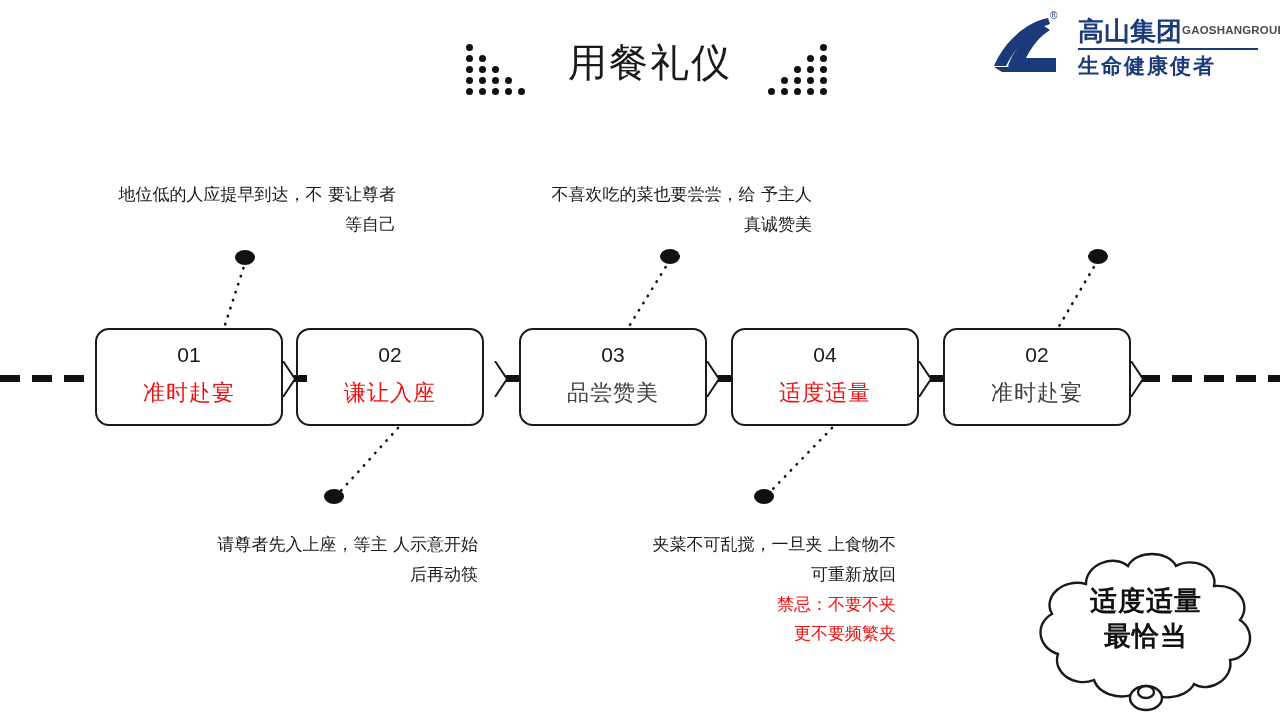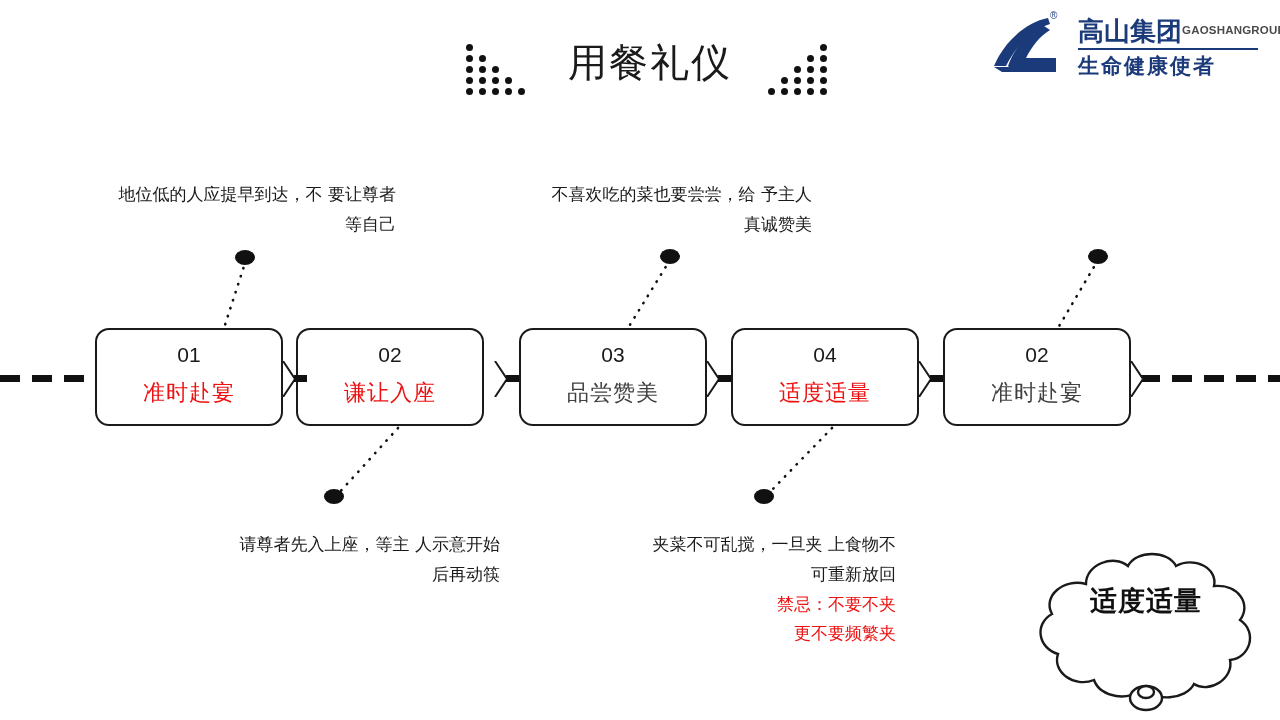--- a/index.html
+++ b/index.html
@@ -317,21 +317,21 @@
     <span>地位低的人应提早到达，不</span>
     <span>要让尊者等自己</span>
   </div>
 
   <div class="note" style="left:540px; top:180px; width:272px;">
     <span>不喜欢吃的菜也要尝尝，给</span>
     <span>予主人真诚赞美</span>
   </div>
 
 
-  <div class="note" style="left:210px; top:530px; width:268px;margin-left:22px;">
+  <div class="note" style="left:210px; top:530px; width:268px;">
     <span>请尊者先入上座，等主</span>
     <span>人示意开始后再动筷</span>
   </div>
 
   <div class="note" style="left:638px; top:530px; width:258px;">
     <span>夹菜不可乱搅，一旦夹</span>
     <span>上食物不可重新放回</span>
     <span class="red">禁忌：不要不夹</span>
     <span class="red">更不要频繁夹</span>
   </div>
@@ -344,16 +344,17 @@
                  C236 84, 228 110, 208 112 C212 130, 188 146, 172 136
                  C164 152, 132 154, 122 140 C108 154, 78 150, 72 132
                  C52 140, 30 124, 36 106 C16 100, 12 76, 30 66
                  C20 48, 42 30, 64 36 Z"></path>
         <ellipse cx="124" cy="150" rx="16" ry="12"></ellipse>
         <ellipse cx="124" cy="144" rx="8" ry="6"></ellipse>
       </g>
     </svg>
     <div id="cloud-text">
       <span>适度适量</span>
+      <span>最恰当</span>
     </div>
   </div>
 
 </div>
 
 </body></html>

